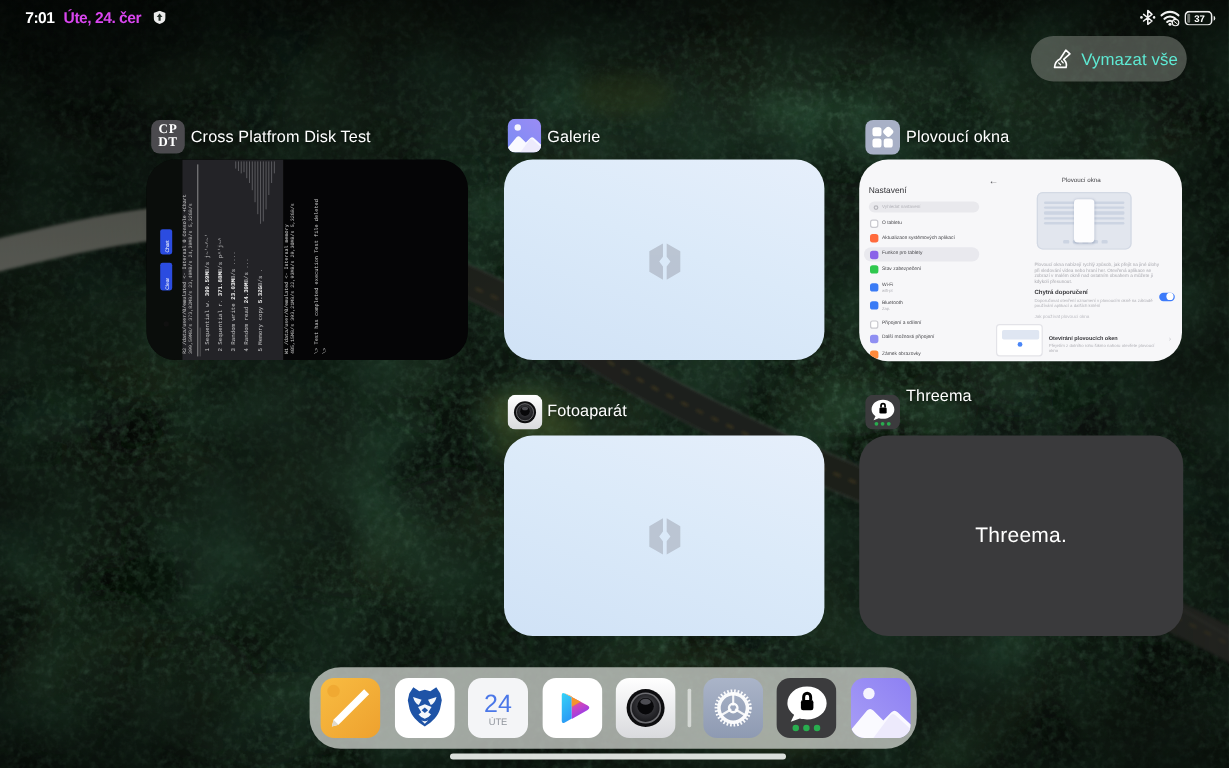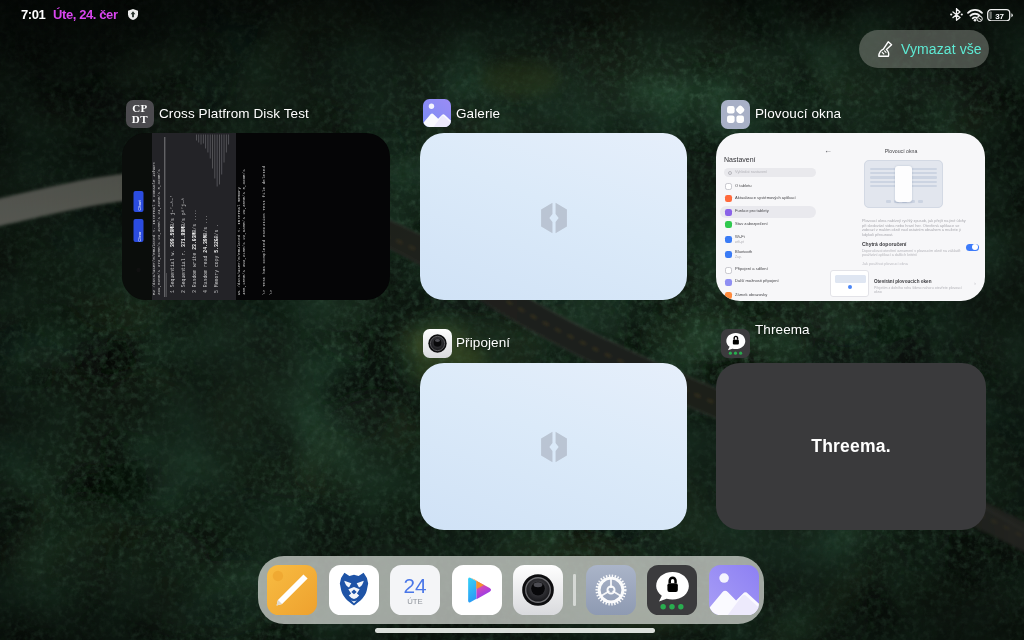--- a/index.html
+++ b/index.html
@@ -395,21 +395,21 @@
         <stop offset="1" stop-color="#131316"></stop>
       </radialGradient>
 </defs>
 <rect width="48" height="48" rx="11" fill="url(#camb)"></rect>
 <circle cx="24" cy="24" r="15.2" fill="#0d0d0f"></circle>
 <circle cx="24" cy="24" r="12" fill="url(#camr)"></circle>
 <circle cx="24" cy="24" r="11.8" fill="none" stroke="#6e6e72" stroke-width="1.3"></circle>
 <circle cx="24" cy="22.6" r="6.6" fill="#08080a"></circle>
 <ellipse cx="24" cy="19" rx="4.2" ry="2.4" fill="#4c4c52"></ellipse>
 </svg>
-<div class="lbl" style="left:456px;top:335px">Připojení</div>
+<div class="lbl" style="left:456px;top:335px">Fotoaparát</div>
 <svg style="position:absolute;left:721px;top:329px" width="29" height="29" viewBox="0 0 48 48">
 <rect width="48" height="48" rx="11" fill="#3b3b3d"></rect>
 <path d="M 24.5,6.8 C 33.6,6.8 40.2,12.8 40.2,20.2 C 40.2,27.6 33.2,33.2 24.5,33.2 C 22.6,33.2 20.5,33 18.8,32.5 L 11.5,35 L 14.2,29.5 C 10.9,27.1 8.8,23.9 8.8,20.2 C 8.8,12.8 15.4,6.8 24.5,6.8 Z" fill="#ffffff"></path>
 <rect x="19.6" y="17.6" width="10" height="8.2" rx="1.8" fill="#000000"></rect>
 <path d="M 21.8,17.6 L 21.8,15.2 A 2.8,3 0 0 1 27.4,15.2 L 27.4,17.6" fill="none" stroke="#000000" stroke-width="2.4"></path>
 <circle cx="15.5" cy="40" r="2.6" fill="#29ad4f"></circle>
 <circle cx="24" cy="40" r="2.6" fill="#29ad4f"></circle>
 <circle cx="32.5" cy="40" r="2.6" fill="#29ad4f"></circle>
 </svg>
 <div class="lbl" style="left:755px;top:322px">Threema</div>
@@ -519,21 +519,21 @@
 </div>
 <div class="card" style="left:420px;top:363px;width:267px;height:167px;background:linear-gradient(200deg,#e6effb 0%,#dbeaf9 45%,#d0e2f6 100%)"></div>
 <svg style="position:absolute;left:538px;top:430px" width="33" height="34" viewBox="0 0 34 34">
 <g fill="#b7c1cf" opacity="0.9">
 <path d="M 14.9,1.4 L 3.2,8.2 L 3.2,25.8 L 14.9,32.6 L 14.9,21.2 L 11.7,17 L 14.9,12.8 Z"></path>
 <path d="M 18.1,1.4 L 29.8,8.2 L 29.8,25.8 L 18.1,32.6 L 18.1,21.2 L 21.3,17 L 18.1,12.8 Z"></path>
 </g>
 </svg>
 <div class="card" style="left:716px;top:363px;width:270px;height:167px;background:#3a3a3c">
 <div class="abs" style="left:0;top:0;width:100%;height:100%;display:flex;align-items:center;justify-content:center">
-<span style="color:#fff;font-size:17.5px;font-weight:700;letter-spacing:0.2px;">Threema.</span>
+<span style="color:#fff;font-size:17.5px;font-weight:400;letter-spacing:0.2px;">Threema.</span>
 </div>
   </div>
 <div class="abs" style="left:258px;top:556px;width:506px;height:68px;border-radius:26px;background:rgba(202,206,201,0.78)"></div>
 <svg class="abs" style="left:267px;top:564.5px" width="50" height="50" viewBox="0 0 48 48">
 <defs>
       <linearGradient id="noteg" x1="0" y1="0" x2="1" y2="1">
 <stop offset="0" stop-color="#f8bc42"></stop>
         <stop offset="1" stop-color="#eea12e"></stop>
       </linearGradient>
     </defs>

